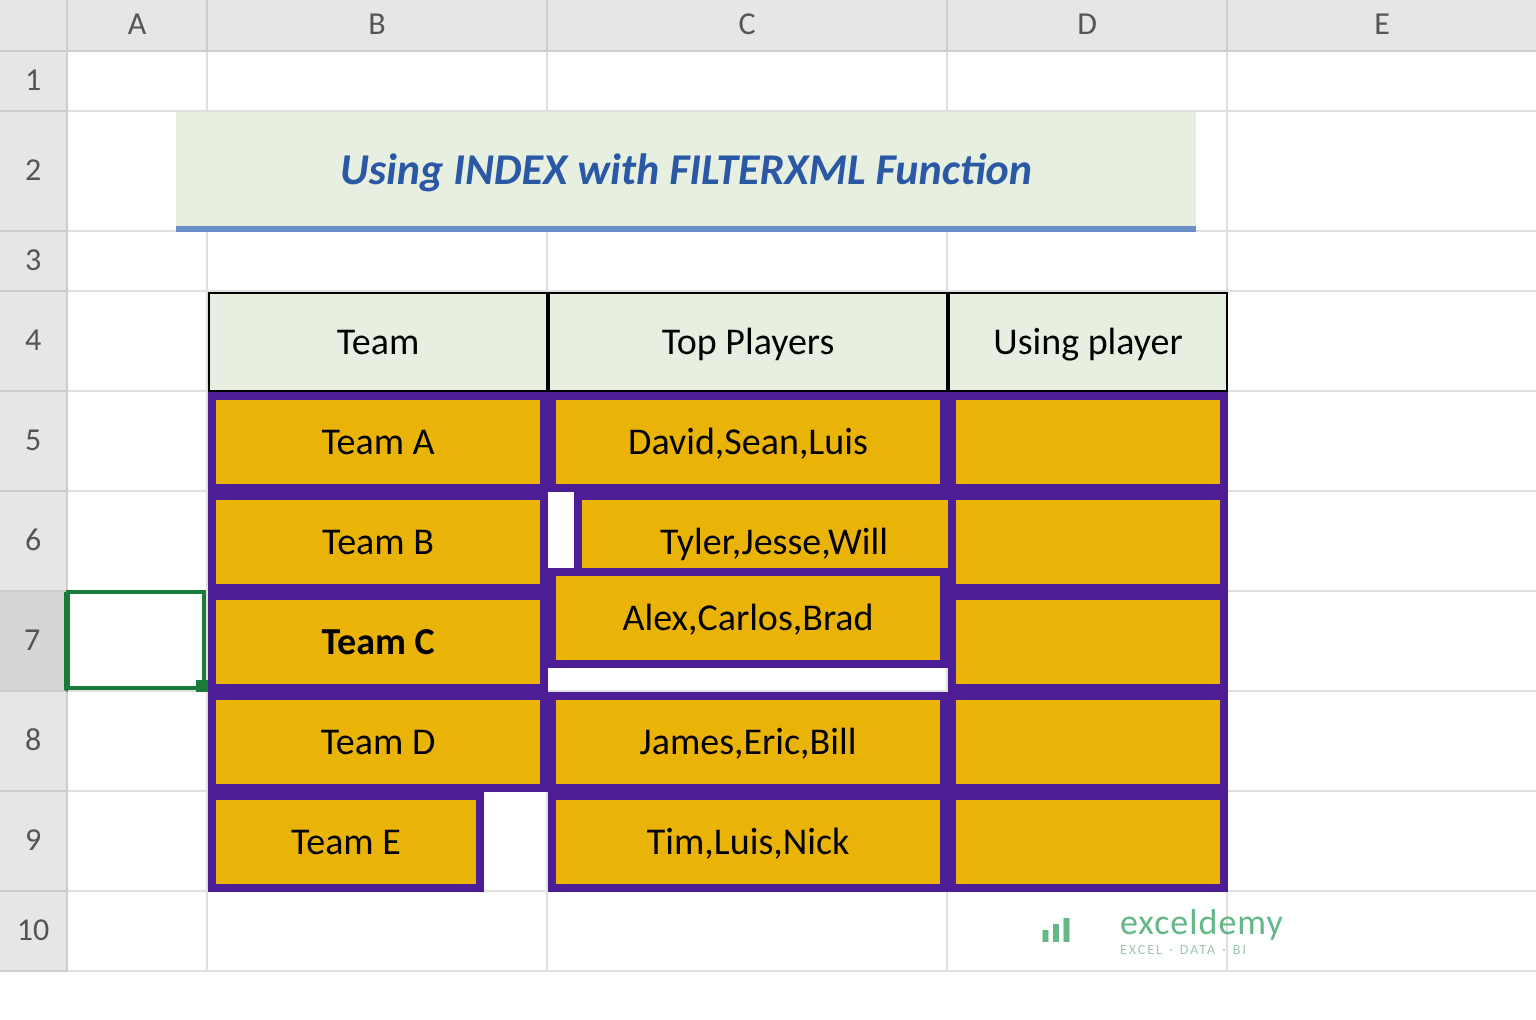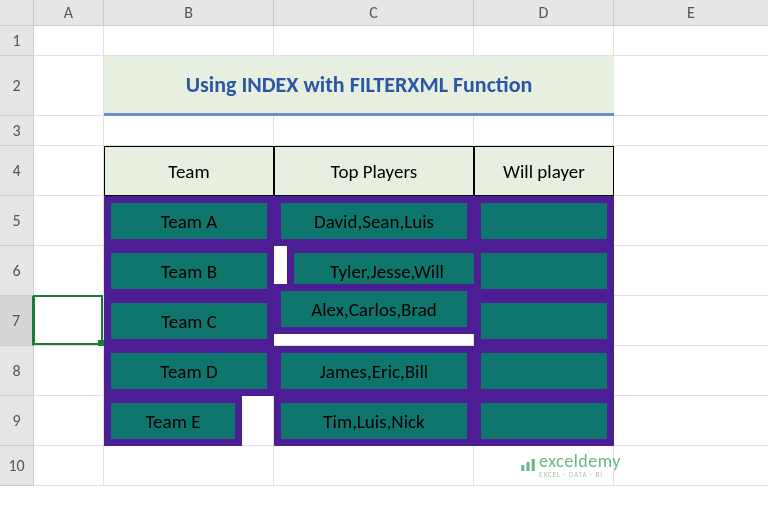--- a/index.html
+++ b/index.html
@@ -104,46 +104,46 @@
     border: 1.5px solid #000;
     font-weight: normal;
     font-size: 19px;
     display: flex;
     align-items: center;
     justify-content: center;
   }
   
   .tcell {
     position: absolute;
-    border: 7px solid #4c1d95;
+    border: 4px solid #4c1d95;
     font-size: 19px;
     display: flex;
     align-items: center;
     justify-content: center;
-    background: #0f766e;
+    background: #eab308;
   }
   
   .active {
     position: absolute;
     border: 2px solid #1a7b3b;
     pointer-events: none;
   }
   .active::after {
     content: '';
     position: absolute;
     right: -3px; bottom: -3px;
     width: 6px; height: 6px;
     background: #1a7b3b;
   }
   
   .wm {
     position: absolute;
     display: flex;
     align-items: center;
-    gap: 2px;
+    gap: 23px;
     opacity: 0.8;
     justify-content: space-between;
   }
   .wm-icon {
     width: 18px; height: 18px;
     fill: #3fa66b;
   }
   .wm-text {
     font-size: 18px;
     color: #3fa66b;
@@ -196,35 +196,35 @@
     <div class="cell" style="left:0; top:30px; width:735px; height:60px;"></div>
     <div class="cell" style="left:0; top:90px; width:735px; height:30px;"></div>
     <div class="cell" style="left:0; top:120px; width:735px; height:50px;"></div>
     <div class="cell" style="left:0; top:170px; width:735px; height:50px;"></div>
     <div class="cell" style="left:0; top:220px; width:735px; height:50px;"></div>
     <div class="cell" style="left:0; top:270px; width:735px; height:50px;"></div>
     <div class="cell" style="left:0; top:320px; width:735px; height:50px;"></div>
     <div class="cell" style="left:0; top:370px; width:735px; height:50px;"></div>
     <div class="cell" style="left:0; top:420px; width:735px; height:40px;"></div>
 
-    <div class="title" style="left:70px; top:30px; width:510px; height:60px;">Using INDEX with FILTERXML Function</div>
+    <div class="title" style="left:54px; top:30px; width:510px; height:60px;font-style:italic;">Using INDEX with FILTERXML Function</div>
 
     <div class="thead" style="left:70px; top:120px; width:170px; height:50px;">Team</div>
     <div class="thead" style="left:240px; top:120px; width:200px; height:50px;">Top Players</div>
-    <div class="thead" style="left:440px; top:120px; width:140px; height:50px;">Will player</div>
+    <div class="thead" style="left:440px; top:120px; width:140px; height:50px;">Using player</div>
 
     <div class="tcell" style="left:70px; top:170px; width:170px; height:50px;">Team A</div>
     <div class="tcell" style="left:240px; top:170px; width:200px; height:50px;">David,Sean,Luis</div>
     <div class="tcell" style="left:440px; top:170px; width:140px; height:50px;"></div>
 
     <div class="tcell" style="left:70px; top:220px; width:170px; height:50px;">Team B</div>
     <div class="tcell" style="left:240px; top:220px; width:200px; height:50px;margin-left:13px;">Tyler,Jesse,Will</div>
     <div class="tcell" style="left:440px; top:220px; width:140px; height:50px;"></div>
 
-    <div class="tcell" style="left:70px; top:270px; width:170px; height:50px;">Team C</div>
+    <div class="tcell" style="left:70px; top:270px; width:170px; height:50px;font-weight:bold;">Team C</div>
     <div class="tcell" style="left:240px; top:258px; width:200px; height:50px;">Alex,Carlos,Brad</div>
     <div class="tcell" style="left:440px; top:270px; width:140px; height:50px;"></div>
 
     <div class="tcell" style="left:70px; top:320px; width:170px; height:50px;">Team D</div>
     <div class="tcell" style="left:240px; top:320px; width:200px; height:50px;">James,Eric,Bill</div>
     <div class="tcell" style="left:440px; top:320px; width:140px; height:50px;"></div>
 
     <div class="tcell" style="left:70px; top:370px; width:138px; height:50px;">Team E</div>
     <div class="tcell" style="left:240px; top:370px; width:200px; height:50px;">Tim,Luis,Nick</div>
     <div class="tcell" style="left:440px; top:370px; width:140px; height:50px;"></div>

